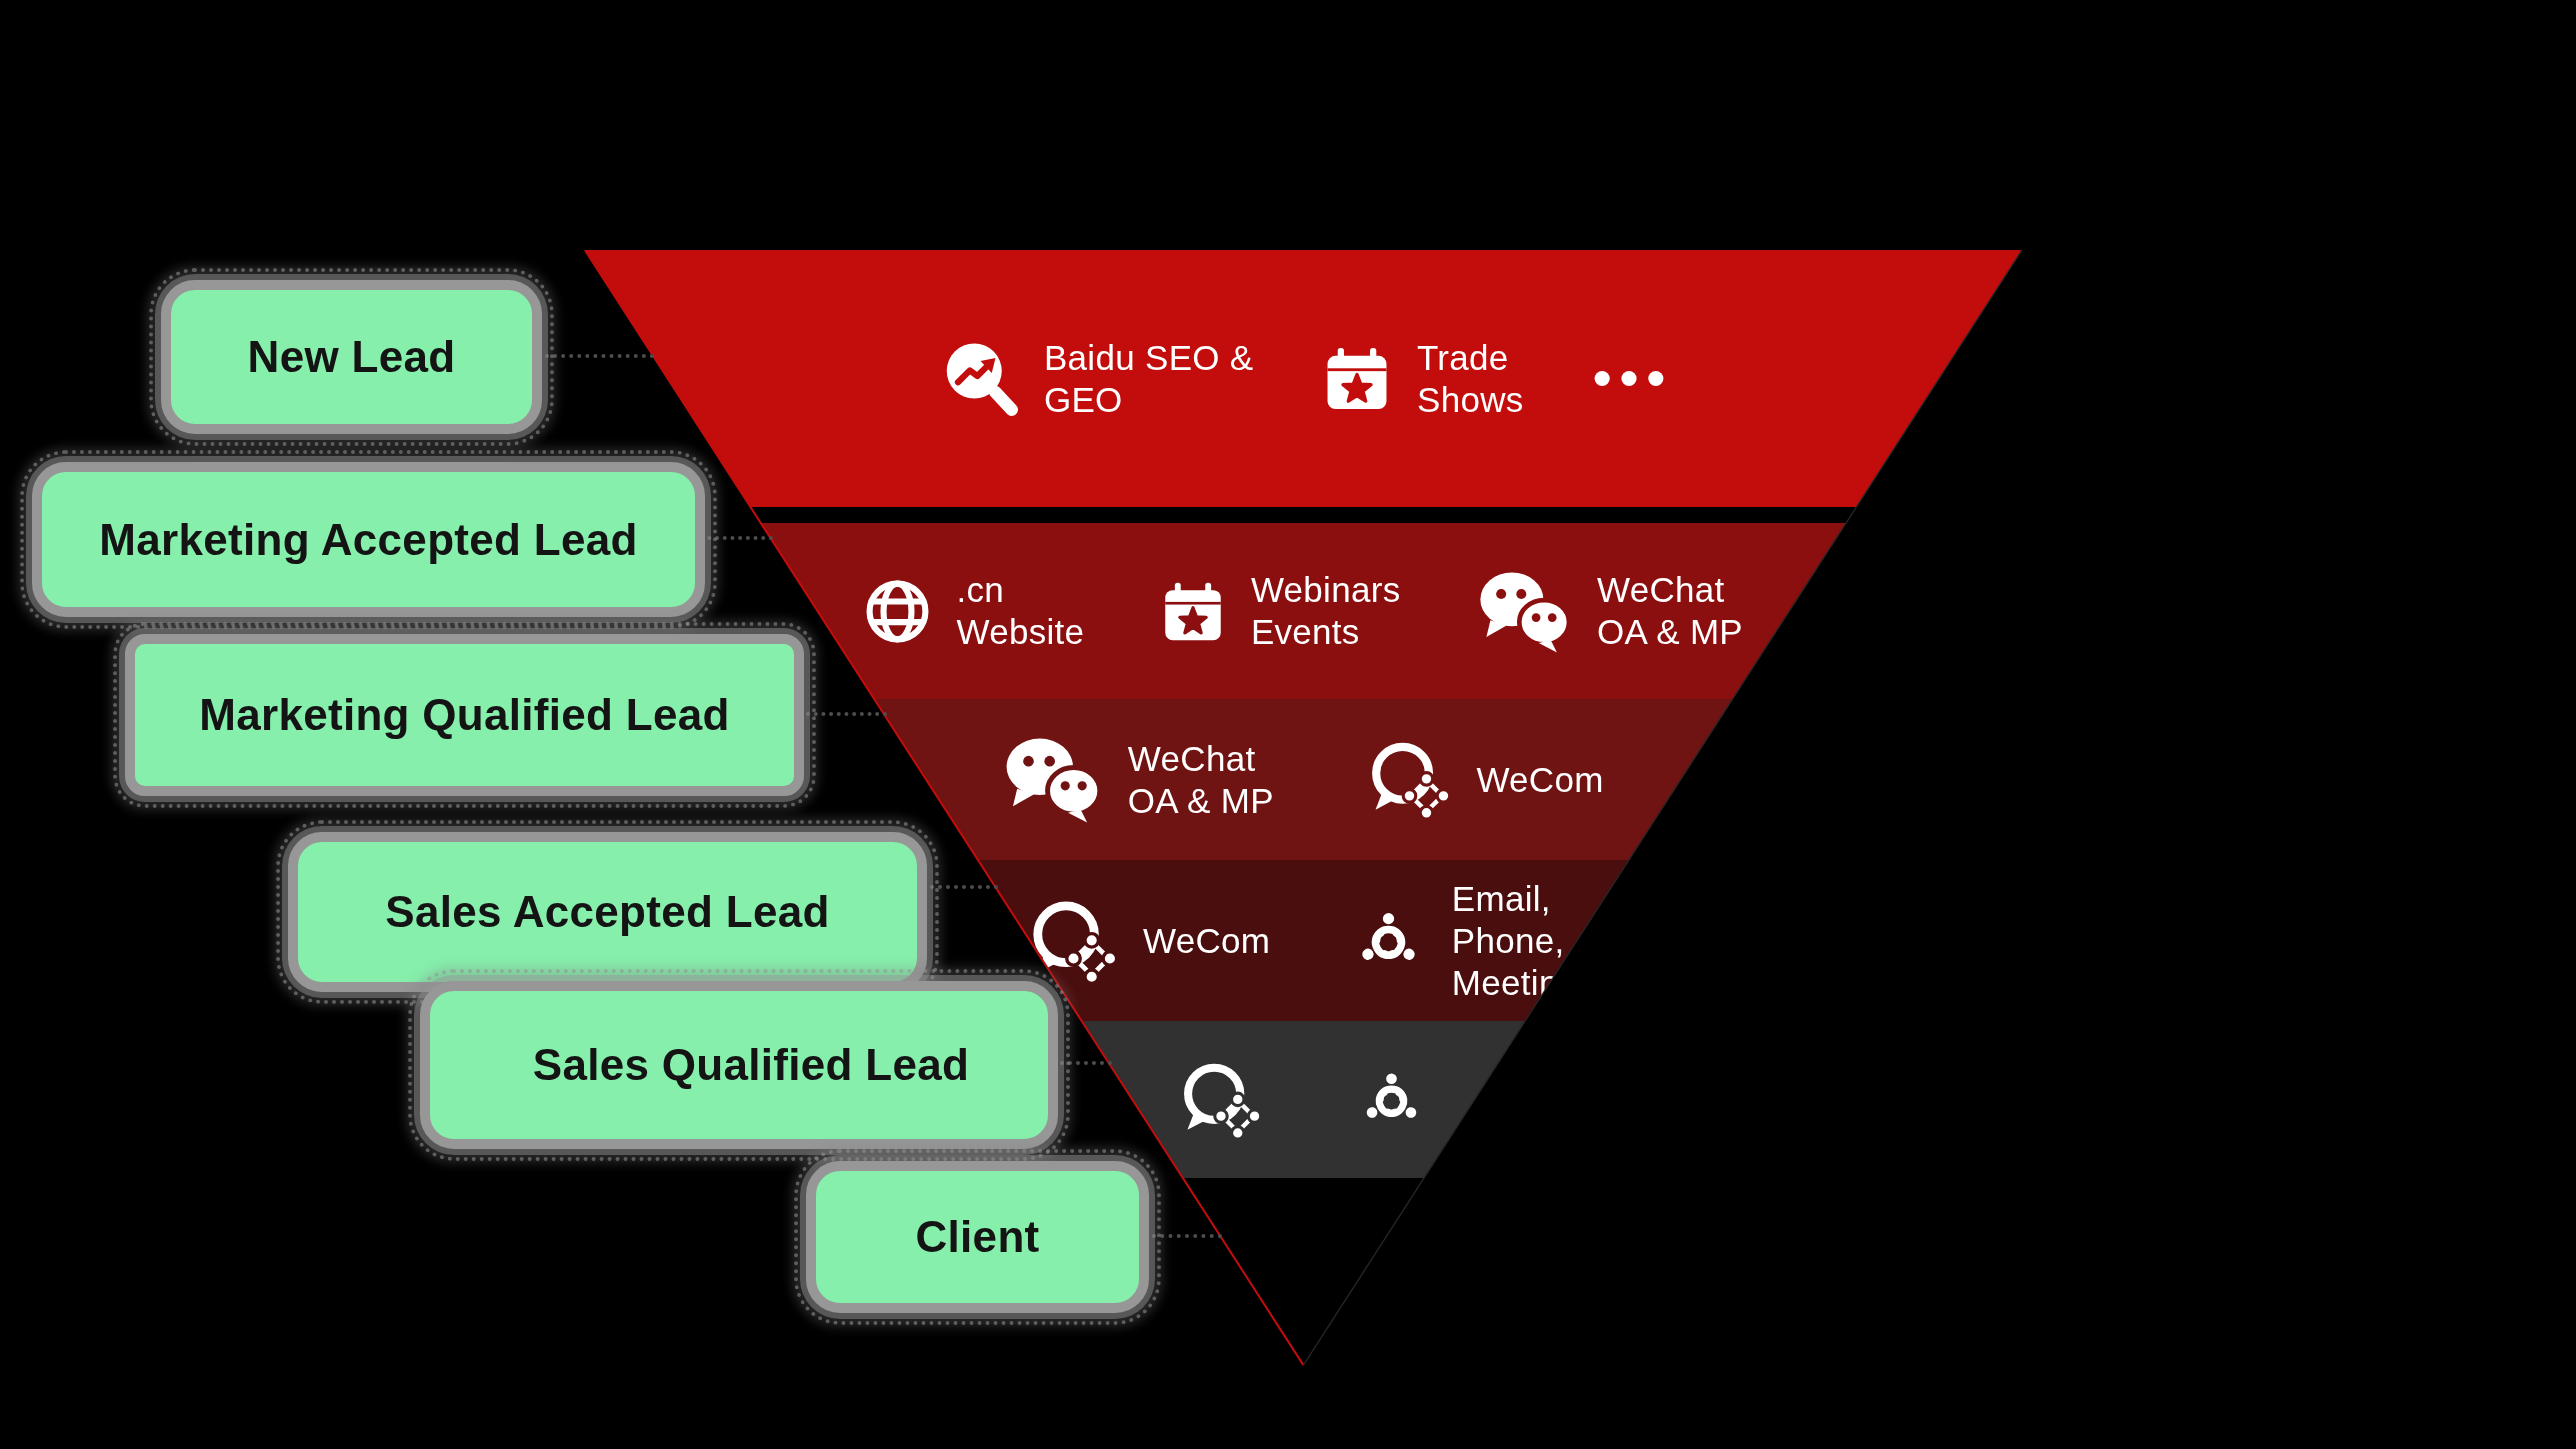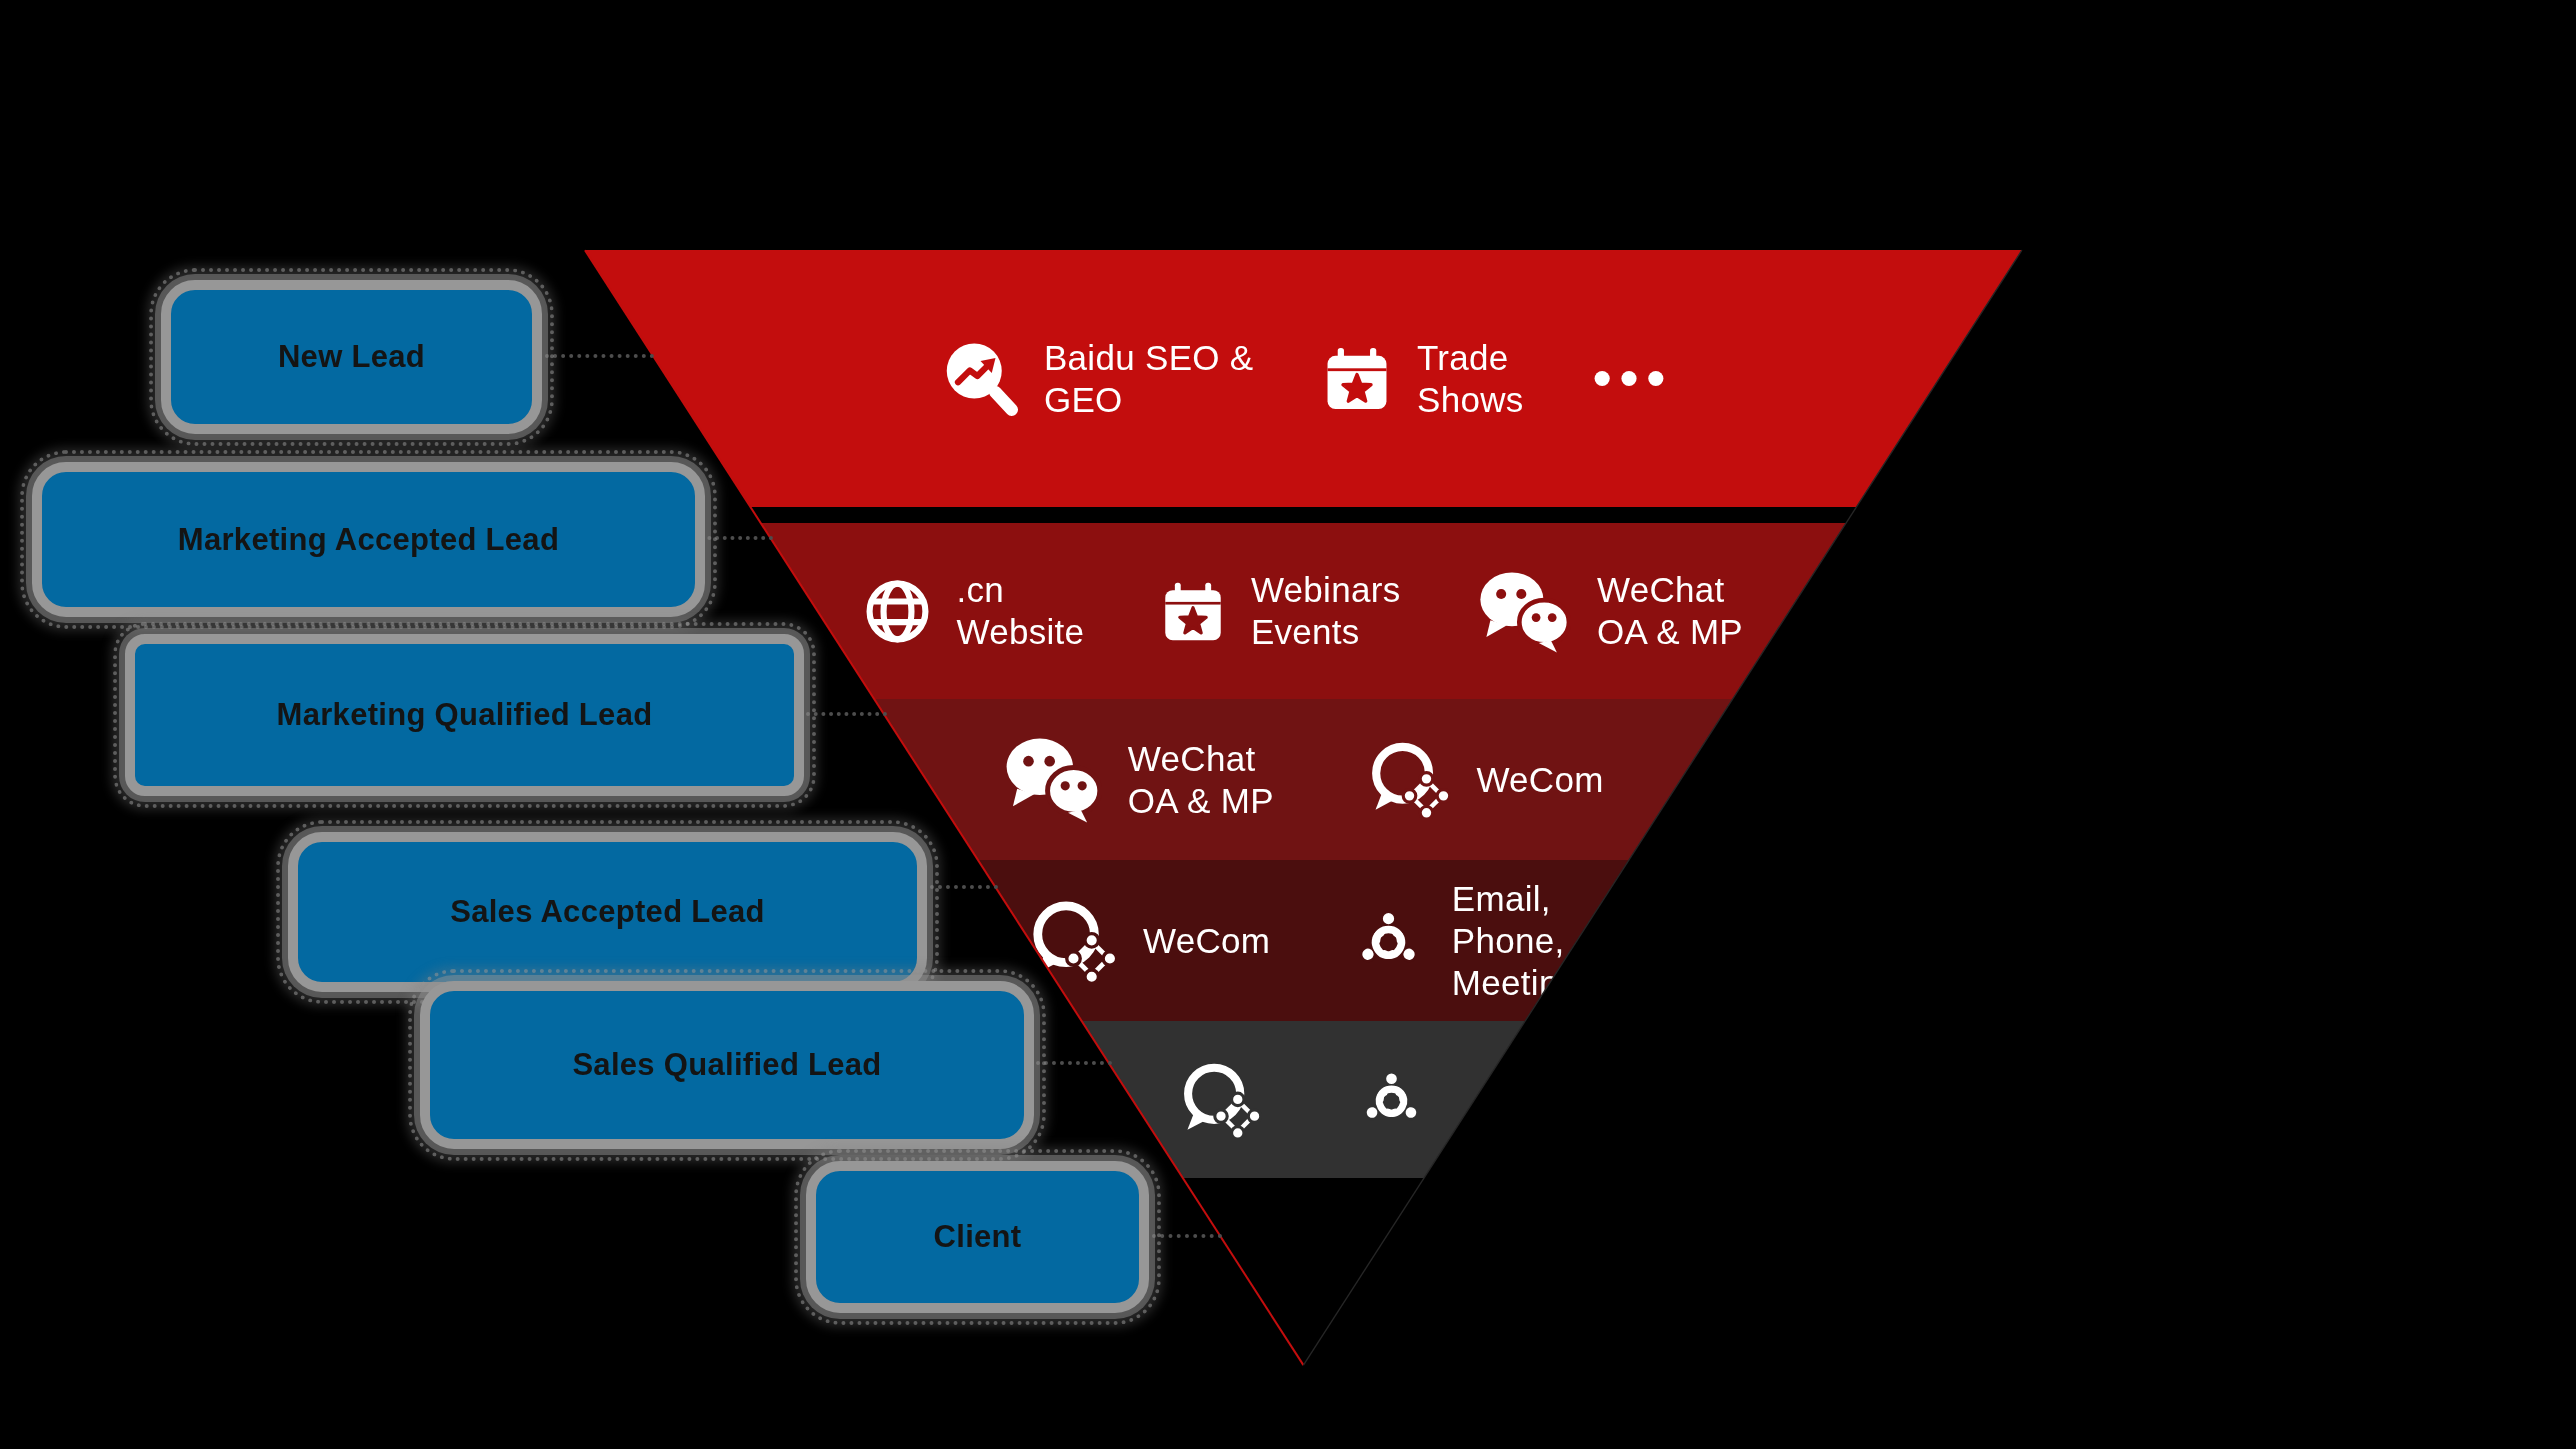--- a/index.html
+++ b/index.html
@@ -24,24 +24,24 @@
   #band-3{height:161px;background:var(--b3);gap:94px;}
   #band-4{height:161px;background:var(--b4);gap:81px;}
   #band-5{height:157px;background:var(--b5);gap:94px;}
   #band-1{--band:var(--b1);} #band-2{--band:var(--b2);} #band-3{--band:var(--b3);}
   #band-4{--band:var(--b4);} #band-5{--band:var(--b5);}
   
   #edges{position:absolute;left:0;top:0;width:2576px;height:1449px;pointer-events:none;}
   
   .stage{
     position:absolute;display:flex;align-items:center;justify-content:center;
-    background:#0369a1;border:10.7px solid #979797;border-radius:34px;
+    background:#86efac;border:10.7px solid #979797;border-radius:34px;
     box-shadow:0 0 0 6px rgba(150,150,150,.45), 0 0 10.7px 13.4px rgba(125,125,125,.30);
     outline:4.7px dotted rgba(148,148,148,.55);outline-offset:8.7px;
-    color:#141414;font-weight:bold;font-size:31px;letter-spacing:0.3px;
+    color:#141414;font-weight:bold;font-size:44px;letter-spacing:0.3px;
   }
   .leader{position:absolute;height:0;border-top:4px dotted #4d4d4d;}
 </style>
 </head>
 <body>
 
 <style>
   body{--b1:#c30d0d;--b2:#8c0f0f;--b3:#701313;--b4:#4b0e0e;--b5:#313131;}
 </style>
 
@@ -256,19 +256,19 @@
 </div>
 <div class="stage" style="left:16px;top:462px;width:653px;height:135px;margin-left:16px;">
   <span>Marketing Accepted Lead</span>
 </div>
 <div class="stage" style="left:125px;top:634px;width:659px;height:142px;border-radius:20px;">
   <span>Marketing Qualified Lead</span>
 </div>
 <div class="stage" style="left:288px;top:832px;width:619px;height:140px;align-items:center;">
   <span>Sales Accepted Lead</span>
 </div>
-<div class="stage" style="left:420px;top:981px;width:594px;height:148px;">
+<div class="stage" style="left:420px;top:981px;width:594px;height:148px;padding-left:24px;">
   <span>Sales Qualified Lead</span>
 </div>
 <div class="stage" style="left:806px;top:1161px;width:323px;height:132px;">
   <span>Client</span>
 </div>
 
 
 </body></html>

